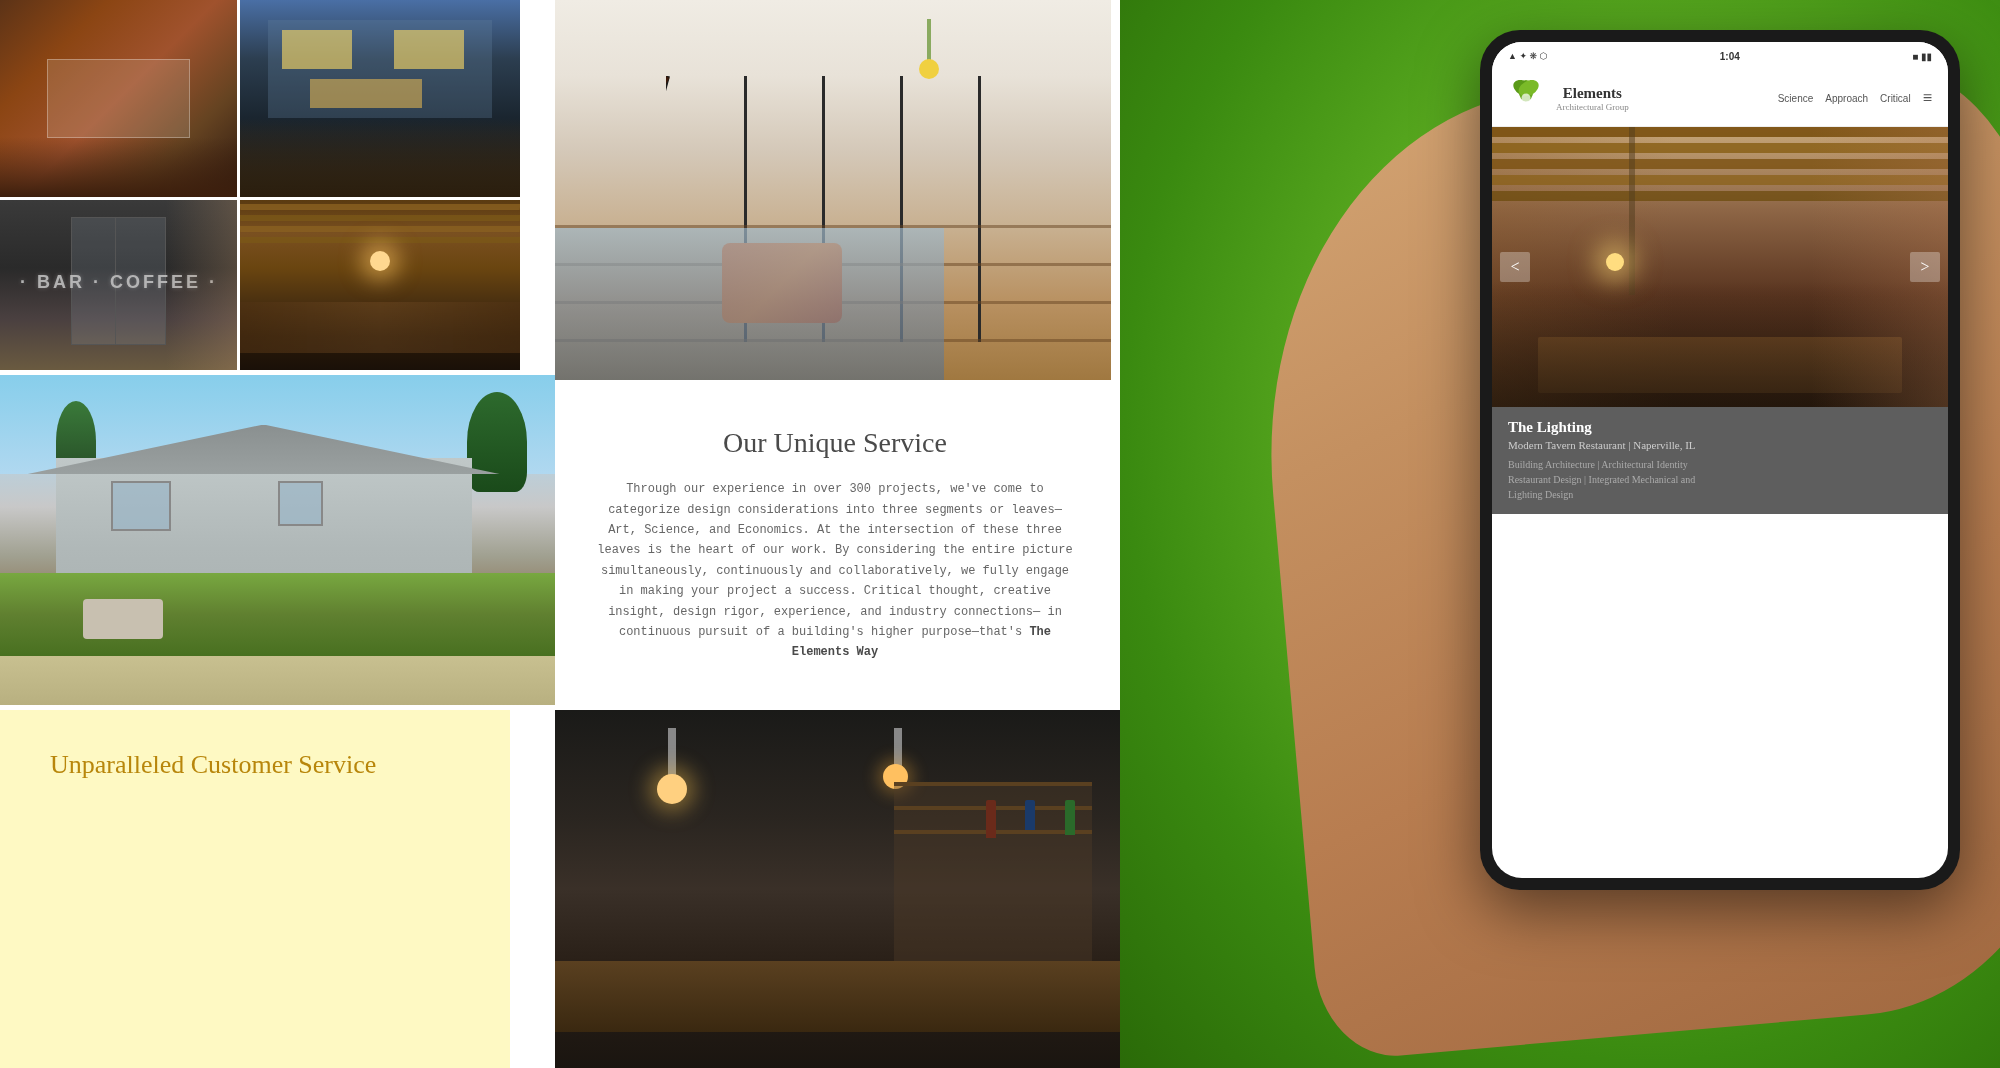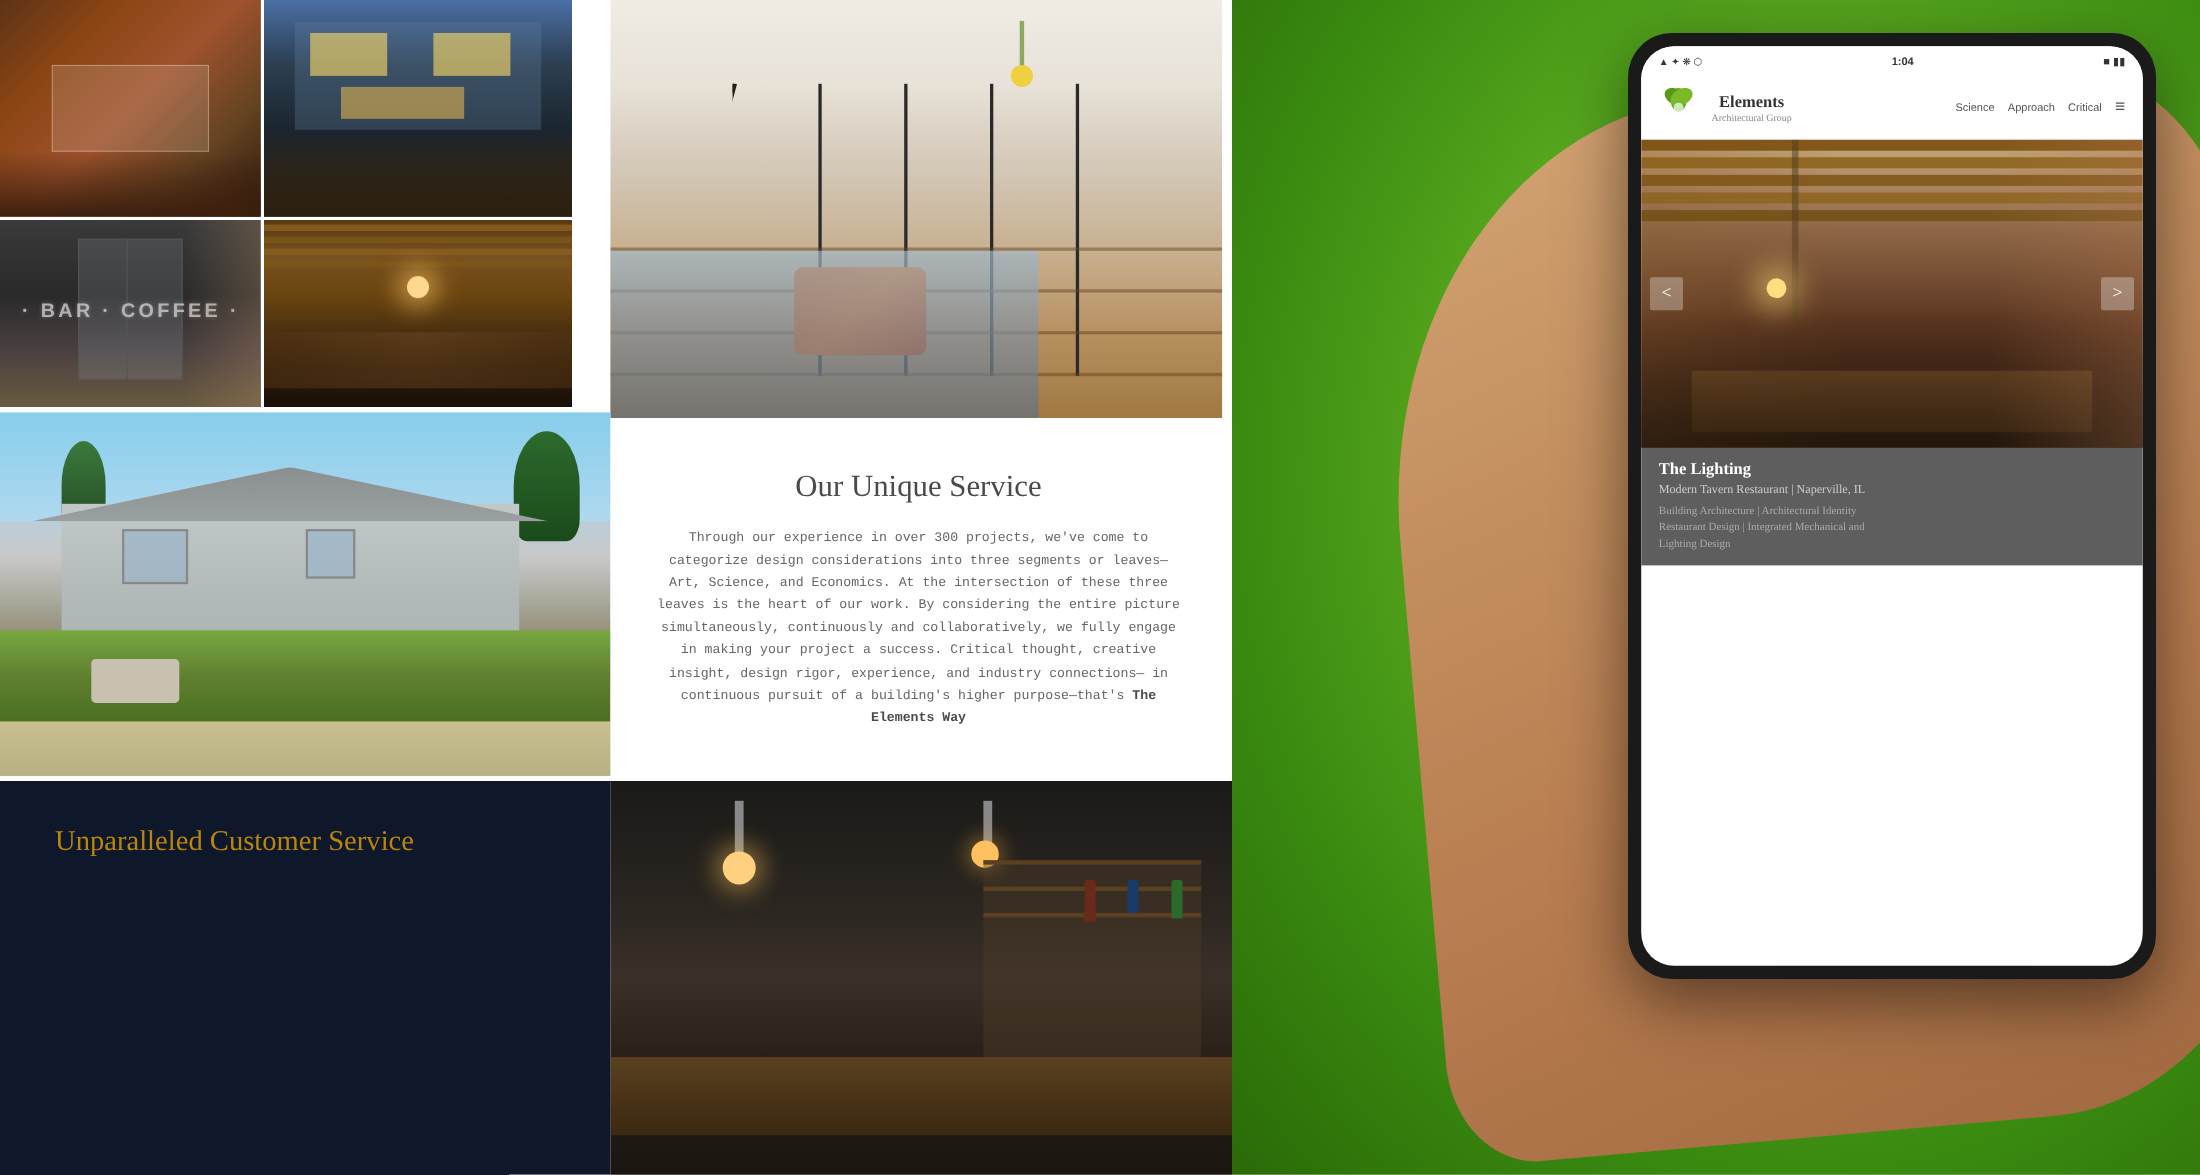--- a/index.html
+++ b/index.html
@@ -223,23 +223,23 @@
 
     .approach-body strong {
       color: #4a4a4a;
       font-weight: bold;
     }
 
     
     .bottom-left {
       position: absolute;
       left: 0; top: 710px;
-      width: 555px;
+      width: 510px;
       height: 358px;
-      background: #0f172a;
+      background: #fef9c3;
       padding: 40px 50px;
     }
 
     .bottom-title {
       font-size: 26px;
       color: #b8860b;
       font-weight: normal;
       margin-bottom: 16px;
       font-family: Georgia, serif;
     }

